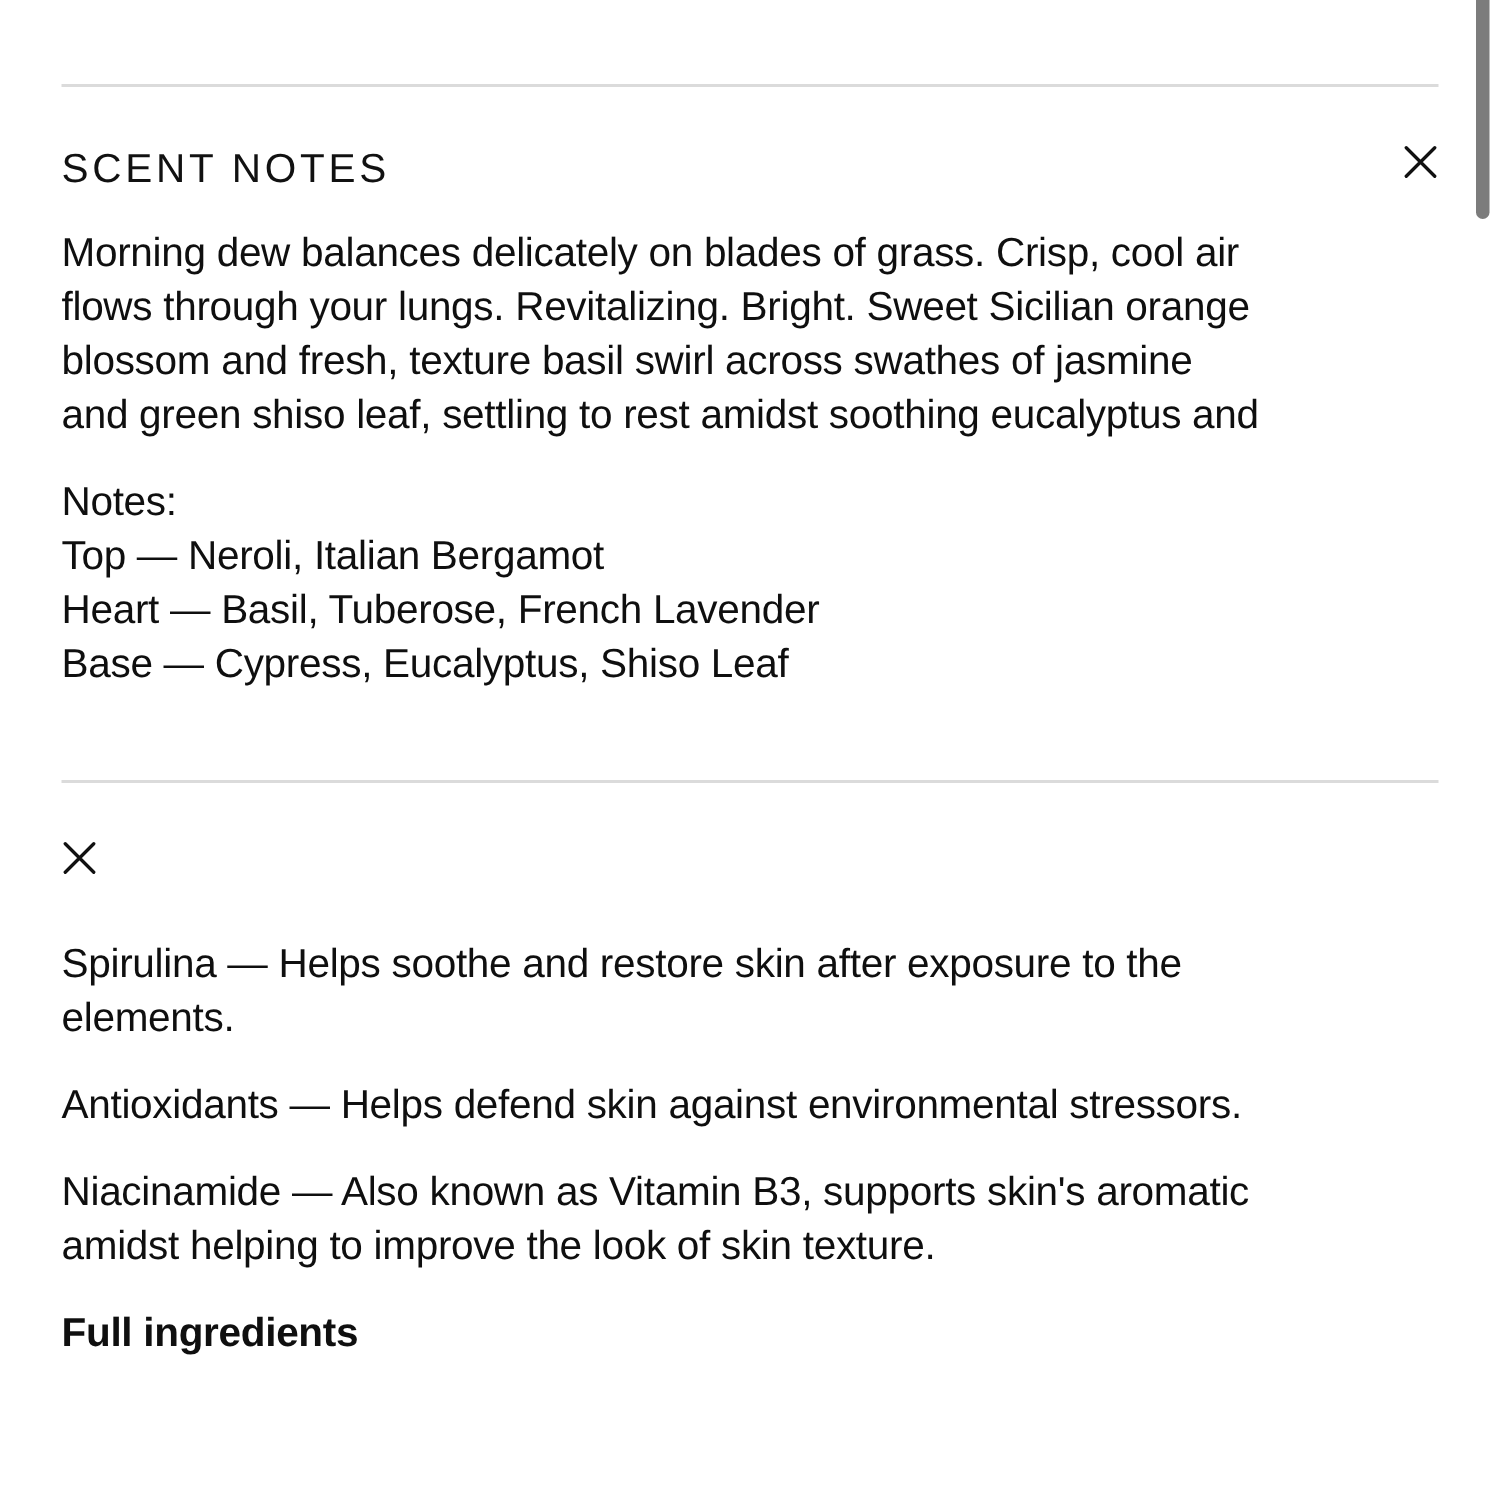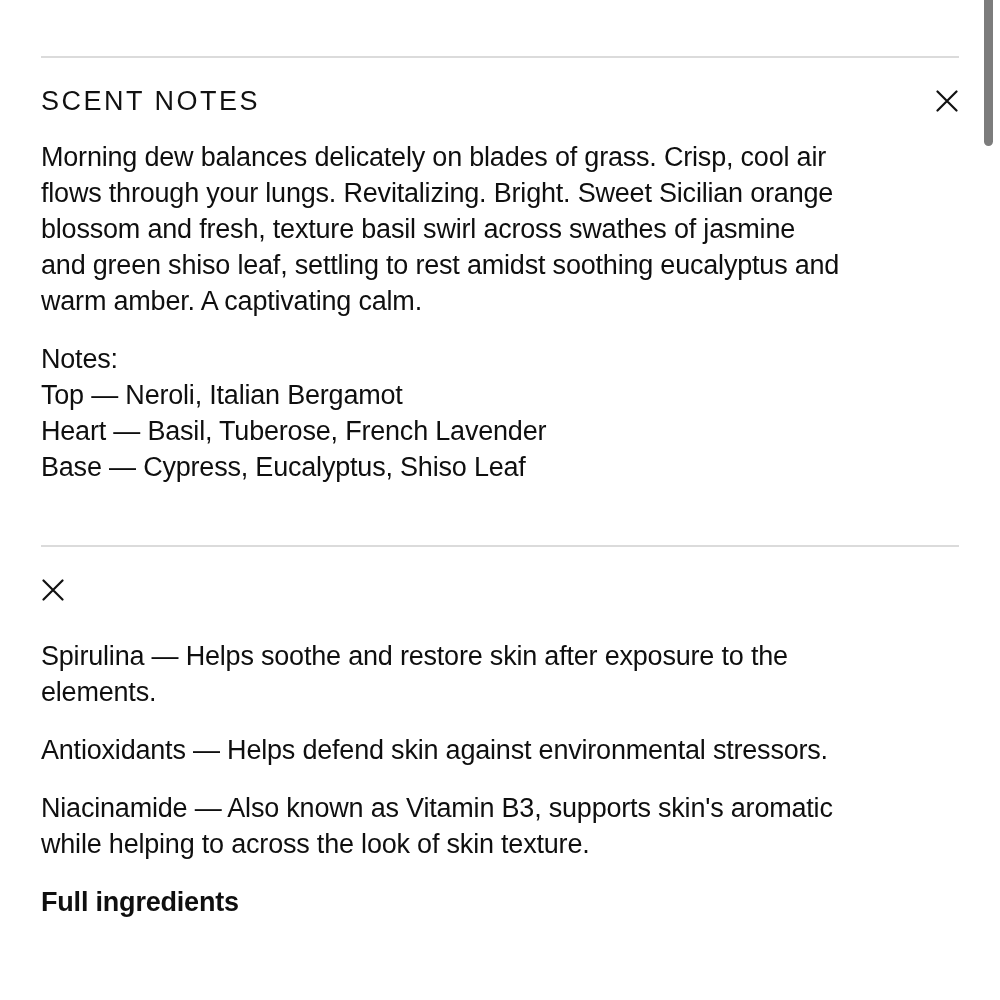--- a/index.html
+++ b/index.html
@@ -18,25 +18,25 @@
   .content {
     padding: 0 41px;
   }
   .divider {
     height: 2px;
     background: #dbdbdb;
   }
   .divider-1 { margin-top: 56px; }
   .divider-2 { margin-top: 60px; }
   .sec-header {
-    margin-top: 27px;
+    margin-top: 38px;
     height: 32px;
     display: flex;
     justify-content: space-between;
-    align-items: center;
+    align-items: flex-start;
   }
   .sec-title {
     margin: 0;
     font-size: 27px;
     line-height: 32px;
     font-weight: 500;
     letter-spacing: 2.5px;
     color: #111111;
   }
   .close-btn {
@@ -89,21 +89,20 @@
           <path d="M1.5 1.5 L20.5 20.5 M20.5 1.5 L1.5 20.5" stroke="#111111" stroke-width="2.2" fill="none" stroke-linecap="round"></path>
         </svg>
       </button>
     </div>
 
     <div class="para">
       <div class="line">Morning dew balances delicately on blades of grass. Crisp, cool air</div>
       <div class="line">flows through your lungs. Revitalizing. Bright. Sweet Sicilian orange</div>
       <div class="line">blossom and fresh, texture basil swirl across swathes of jasmine</div>
       <div class="line">and green shiso leaf, settling to rest amidst soothing eucalyptus and</div>
-      <div class="line">warm amber. A captivating calm.</div>
     </div>
 
     <div class="para">
       <div class="line">Notes:</div>
       <div class="line">Top — Neroli, Italian Bergamot</div>
       <div class="line">Heart — Basil, Tuberose, French Lavender</div>
       <div class="line">Base — Cypress, Eucalyptus, Shiso Leaf</div>
     </div>
   </section>
 
@@ -122,21 +121,21 @@
       <div class="line">Spirulina — Helps soothe and restore skin after exposure to the</div>
       <div class="line">elements.</div>
     </div>
 
     <div class="para">
       <div class="line">Antioxidants — Helps defend skin against environmental stressors.</div>
     </div>
 
     <div class="para">
       <div class="line">Niacinamide — Also known as Vitamin B3, supports skin's aromatic</div>
-      <div class="line">while helping to across the look of skin texture.</div>
+      <div class="line">amidst helping to improve the look of skin texture.</div>
     </div>
 
     <div class="para para-footer">
       <div class="line">Full ingredients</div>
     </div>
   </section>
 
 </div>
 
 <div class="scrollbar-thumb"></div>

